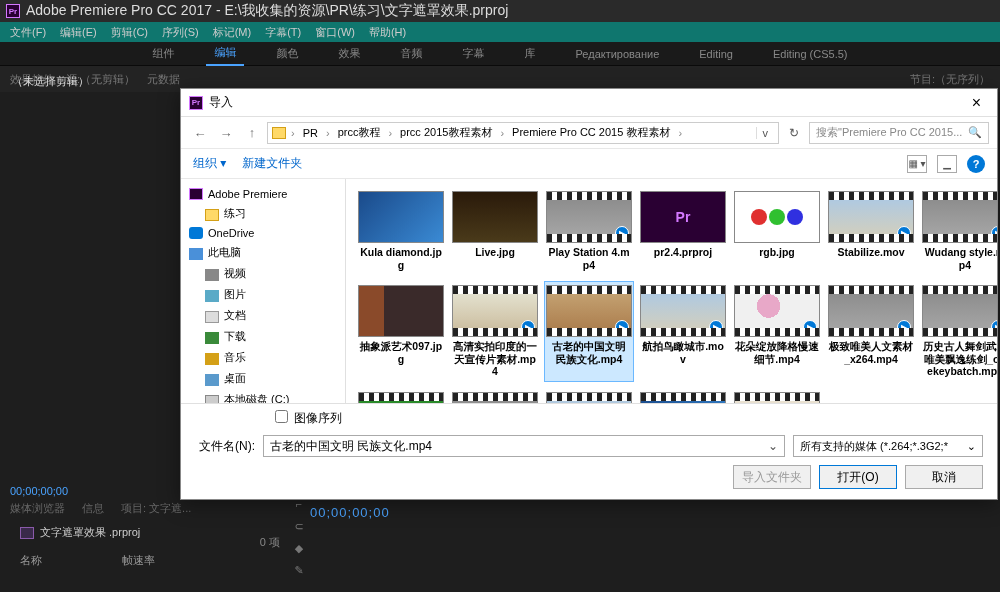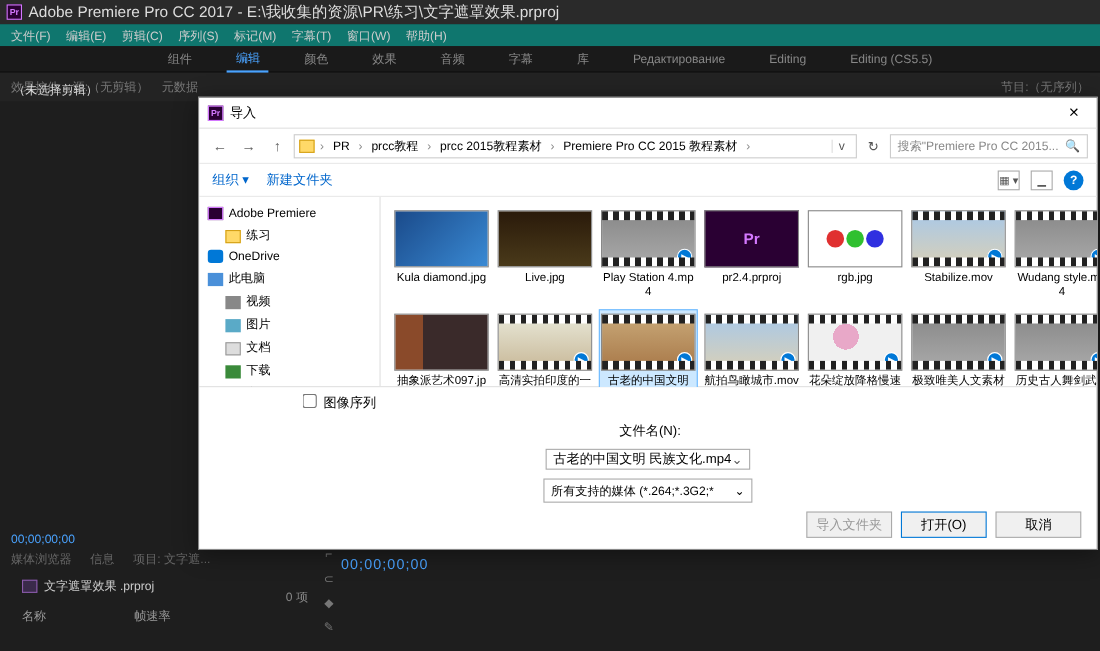--- a/index.html
+++ b/index.html
@@ -95,42 +95,42 @@
 
 .file-area { flex: 1; overflow-y: auto; padding: 8px 10px; }
 .file-grid { display: grid; grid-template-columns: repeat(7, 1fr); gap: 6px 4px; }
 .file-item { display: flex; flex-direction: column; align-items: center; padding: 4px 2px; font-size: 10.5px; text-align: center; }
 .file-item.selected { background: #cce8ff; border: 1px solid #6bb8ff; padding: 3px 1px; }
 .thumb { width: 86px; height: 52px; background: #333; position: relative; border: 1px solid #888; display: flex; align-items: center; justify-content: center; color: #fff; font-size: 9px; overflow: hidden; }
 .thumb.video::before, .thumb.video::after { content: ""; position: absolute; left: 0; right: 0; height: 8px; background: repeating-linear-gradient(90deg, #222 0 5px, #fff 5px 10px); }
 .thumb.video::before { top: 0; }
 .thumb.video::after { bottom: 0; }
 .thumb .badge { position: absolute; right: 2px; bottom: 2px; width: 14px; height: 14px; border-radius: 50%; background: #0078d7; border: 1px solid #fff; display: flex; align-items: center; justify-content: center; color: #fff; font-size: 8px; }
-.file-name { margin-top: 3px; line-height: 1.2; word-break: break-all; max-width: 92px; }
+.file-name { margin-top: 3px; line-height: 1.2; word-break: break-all; max-width: 92px; font-weight: bold; }
 
 
 .th-blue { background: linear-gradient(135deg, #1a4a8a, #3a8ad4); }
 .th-dark { background: linear-gradient(#2a1a0a, #4a3a1a); }
 .th-pr { background: #2a0033; color: #d478ff; font-weight: bold; font-size: 14px; }
 .th-rgb { background: #fff; }
 .th-rgb .dot { width: 16px; height: 16px; border-radius: 50%; margin: 1px; display: inline-block; }
 .th-sky { background: linear-gradient(#a8c8e8, #d8d0b8); }
 .th-gray { background: linear-gradient(#888, #aaa); }
 .th-art { background: linear-gradient(90deg, #8a4a2a 30%, #3a2a2a 30%); }
 .th-white { background: linear-gradient(#e8e8d8, #c8b898); }
 .th-orange { background: linear-gradient(#c8a878, #a87848); }
 .th-flower { background: radial-gradient(circle at 40% 40%, #e8a8c8 20%, #f0f0f0 20%); }
 .th-green { background: #2a8a2a; }
 .th-room { background: #e8e0d0; }
 
 
 .dlg-footer { border-top: 1px solid #e0e0e0; padding: 6px 14px 10px; font-size: 12px; }
 .seq-row { display: flex; gap: 6px; margin-bottom: 8px; margin-left: 80px; }
 .seq-row input[type=checkbox] { width: 13px; height: 13px; }
-.fn-row { display: flex; align-items: center; gap: 8px; margin-bottom: 8px; flex-direction: column; }
+.fn-row { display: flex; align-items: center; gap: 8px; margin-bottom: 8px; }
 .fn-label { width: 60px; text-align: right; }
 .fn-input { flex: 1; height: 22px; border: 1px solid #aaa; padding: 0 6px; font-size: 12px; display: flex; align-items: center; justify-content: space-between; }
 .fn-input .drop { color: #555; }
 .filter-select { width: 190px; height: 22px; border: 1px solid #aaa; padding: 0 6px; font-size: 11px; display: flex; align-items: center; justify-content: space-between; }
 .btn-row { display: flex; justify-content: flex-end; gap: 8px; }
 .dlg-btn { min-width: 78px; height: 24px; border: 1px solid #aaa; background: #f0f0f0; font-size: 12px; display: flex; align-items: center; justify-content: center; }
 .dlg-btn.disabled { color: #999; }
 .dlg-btn.primary { border: 1px solid #0078d7; }
 </style>
 </head>

